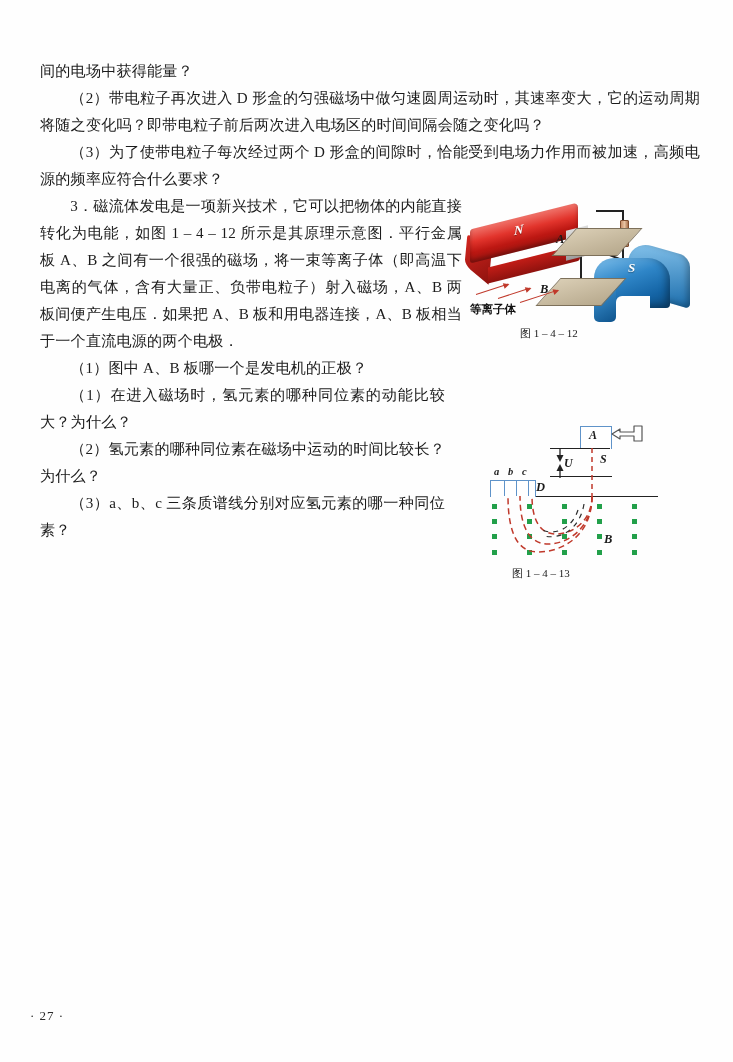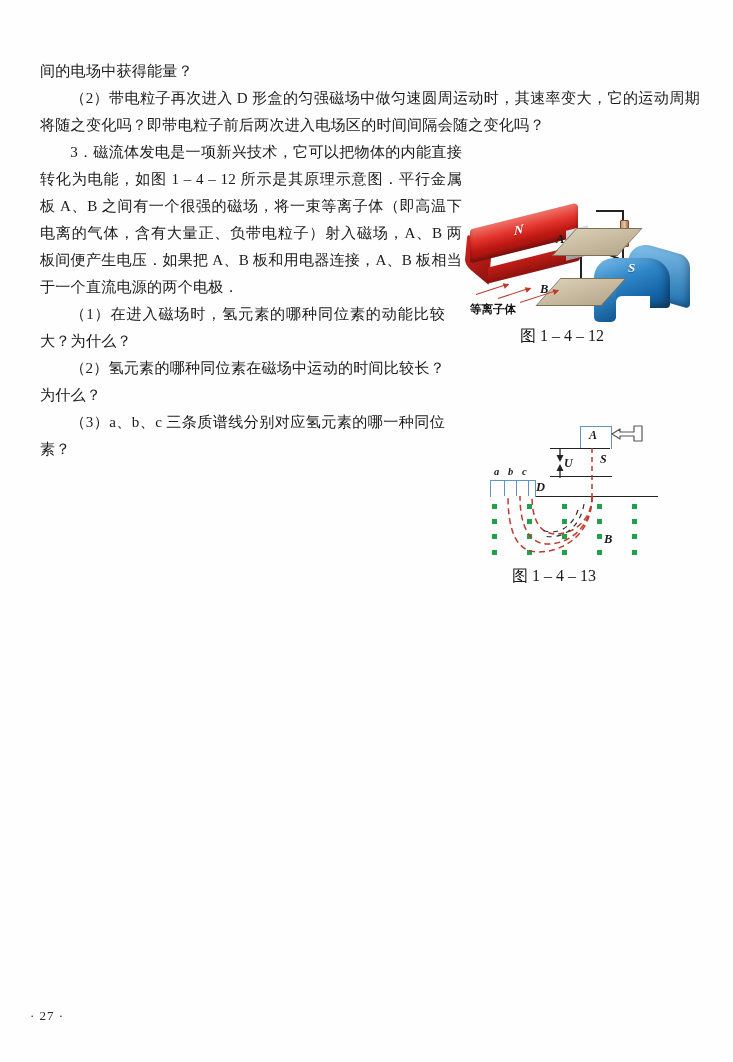--- a/index.html
+++ b/index.html
@@ -183,21 +183,21 @@
     position: absolute;
     left: 152px; top: 18px;
     width: 7px; height: 25px;
     background: linear-gradient(90deg,#c8906a,#e8c3a2,#a9714c);
     border: 1px solid #7d4c2e;
     border-radius: 1px;
   }
 
   .figcap {
     position: absolute;
-    font-size: 16px;
+    font-size: 11px;
     color: #1b1b1b;
     white-space: nowrap;
   }
   #fig1cap { left: 520px; top: 326px; }
   #fig2cap { left: 512px; top: 566px; text-align: right; }
 
   
   #fig2 {
     position: absolute;
     left: 452px;
@@ -292,24 +292,26 @@
 <body>
 
 <div id="page">
 
   <div class="textcol">
 
     <p class="para">间的电场中获得能量？</p>
 
     <p class="para ind">（2）带电粒子再次进入 D 形盒的匀强磁场中做匀速圆周运动时，其速率变大，它的运动周期将随之变化吗？即带电粒子前后两次进入电场区的时间间隔会随之变化吗？</p>
 
+    <p class="para ind">（3）为了使带电粒子每次经过两个 D 形盒的间隙时，恰能受到电场力作用而被加速，高频电源的频率应符合什么要求？</p>
 
     <div class="wrapfig-sp1"></div>
     <p class="para ind">3．磁流体发电是一项新兴技术，它可以把物体的内能直接转化为电能，如图 1 – 4 – 12 所示是其原理示意图．平行金属板 A、B 之间有一个很强的磁场，将一束等离子体（即高温下电离的气体，含有大量正、负带电粒子）射入磁场，A、B 两板间便产生电压．如果把 A、B 板和用电器连接，A、B 板相当于一个直流电源的两个电极．</p>
 
+    <p class="para ind">（1）图中 A、B 板哪一个是发电机的正极？</p>
 
 
     <div class="wrapfig-sp2"></div>
 
     <p class="para ind">（1）在进入磁场时，氢元素的哪种同位素的动能比较大？为什么？</p>
 
     <p class="para ind">（2）氢元素的哪种同位素在磁场中运动的时间比较长？为什么？</p>
 
     <p class="para ind">（3）a、b、c 三条质谱线分别对应氢元素的哪一种同位素？</p>
   </div>

